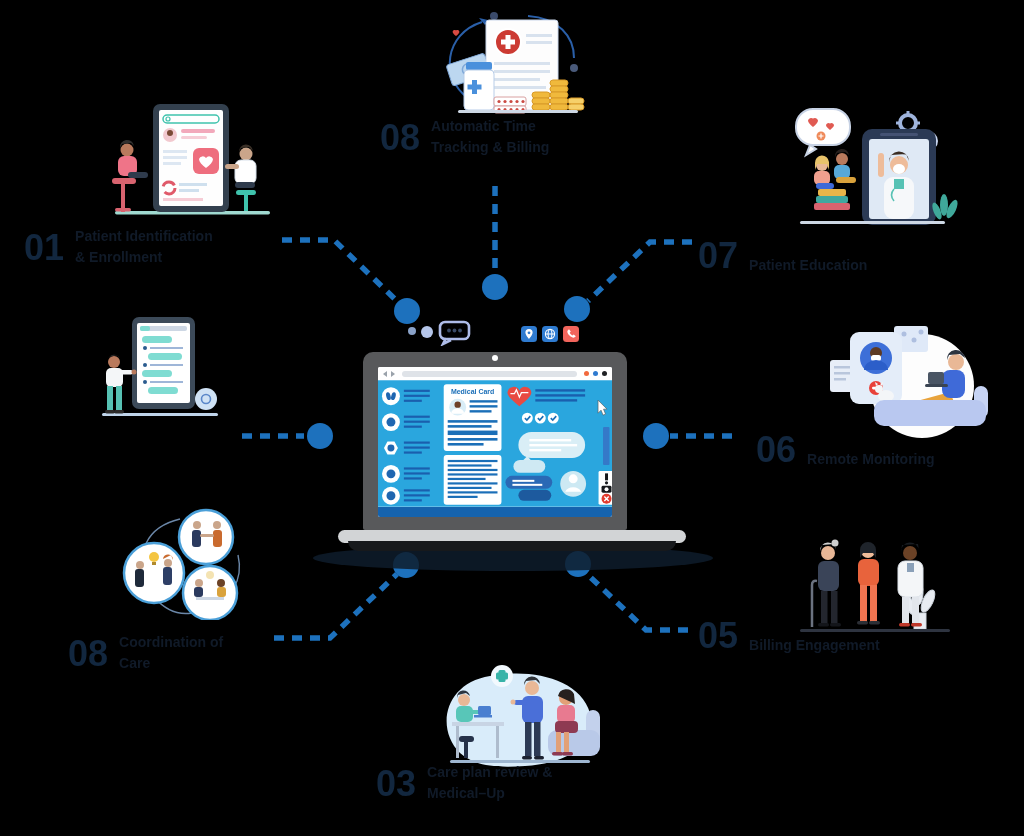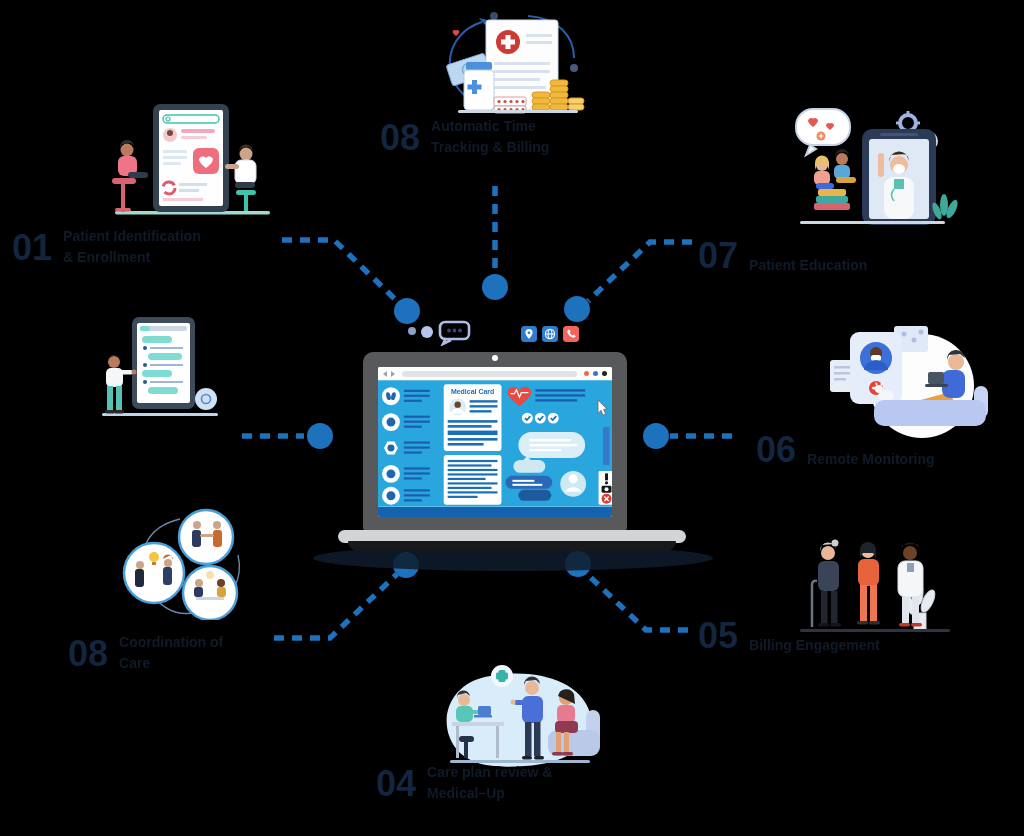--- a/index.html
+++ b/index.html
@@ -564,36 +564,36 @@
           </g>
           <path d="M221,20 l0,13 3,-3 2,5 2.5,-1 -2,-5 3.5,0 z" fill="#fff" stroke="#555" stroke-width="0.6"></path>
         </svg>
         <div class="screen-bottom"></div>
       </div>
     </div>
     <div class="base"></div>
     <div class="base-dark"></div>
   </div>
 
-  <div class="step-label" style="left:12px;top:224px">
+  <div class="step-label" style="left:24px;top:224px">
     <span class="num">01</span>
     <span class="txt">
       <span class="ln">Patient Identification</span>
         <span class="ln">&amp; Enrollment</span>
     </span>
   </div>
   <div class="step-label" style="left:68px;top:630px">
     <span class="num">08</span>
     <span class="txt">
       <span class="ln">Coordination of</span>
         <span class="ln">Care</span>
     </span>
   </div>
   <div class="step-label" style="left:376px;top:760px">
-    <span class="num">04</span>
+    <span class="num">03</span>
     <span class="txt">
       <span class="ln">Care plan review &amp;</span>
         <span class="ln">Medical–Up</span>
     </span>
   </div>
   <div class="step-label single" style="left:698px;top:616px">
     <span class="num">05</span>
     <span class="txt">
       <span class="ln">Billing Engagement</span>
     </span>

